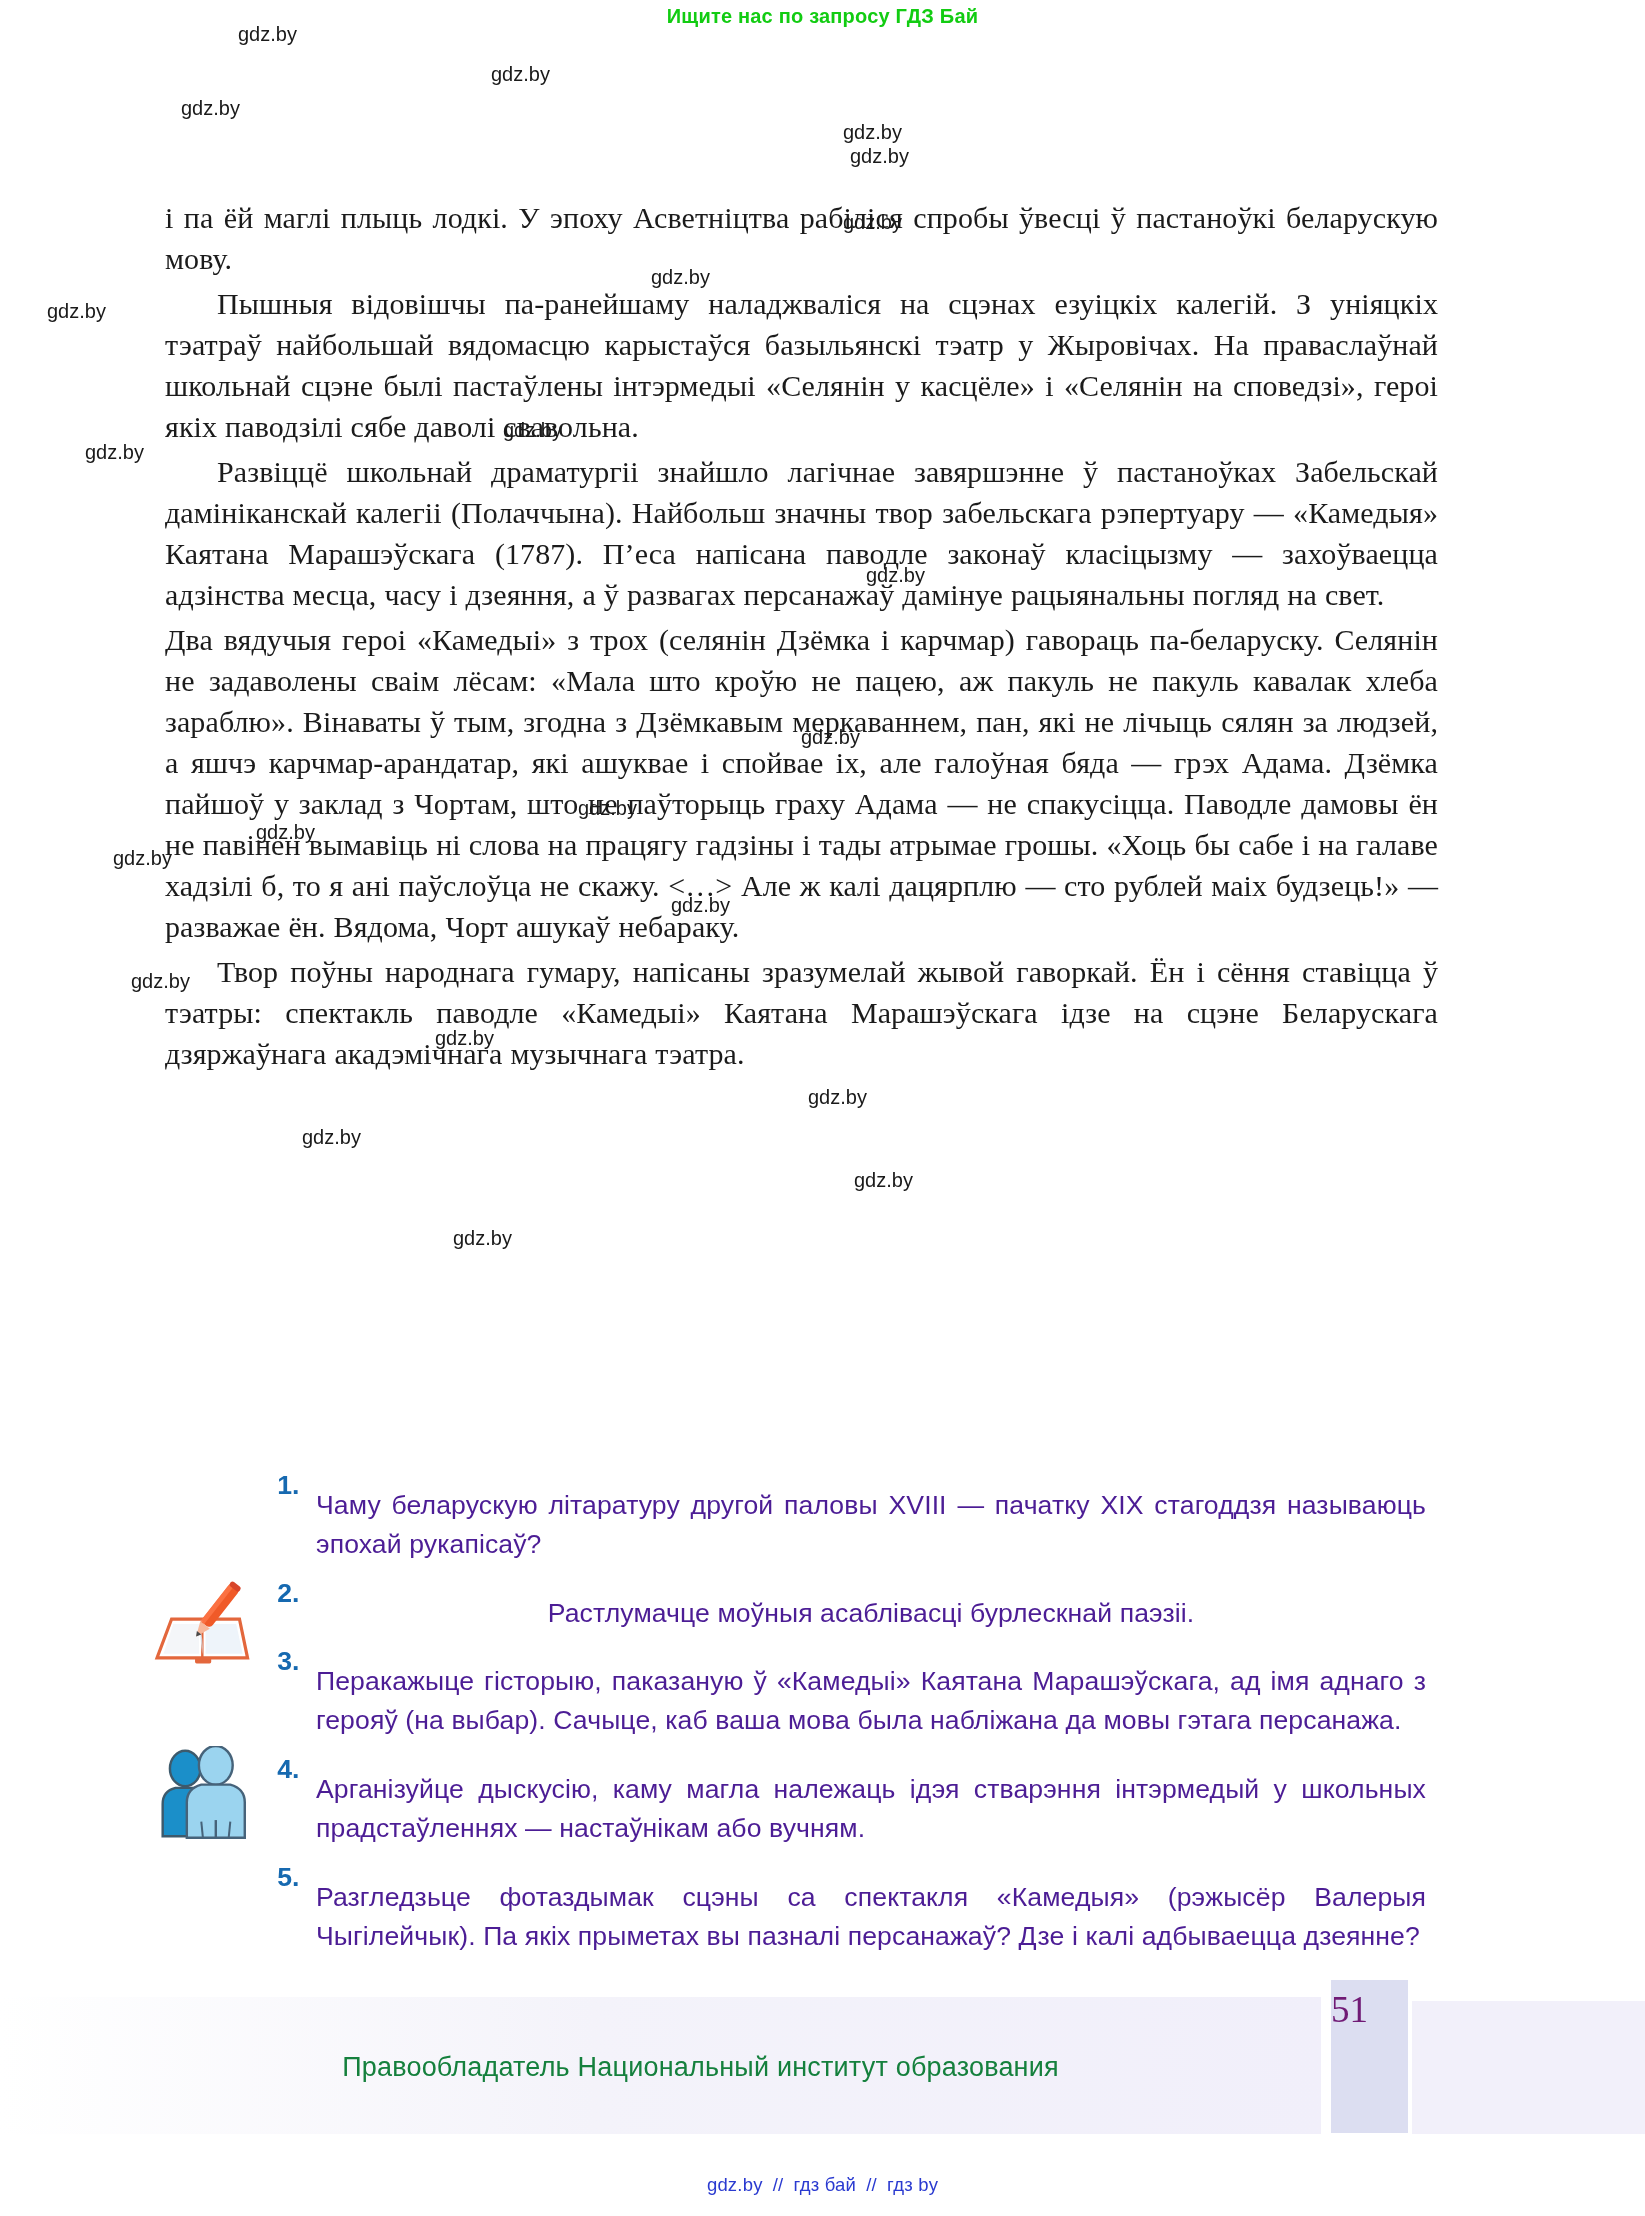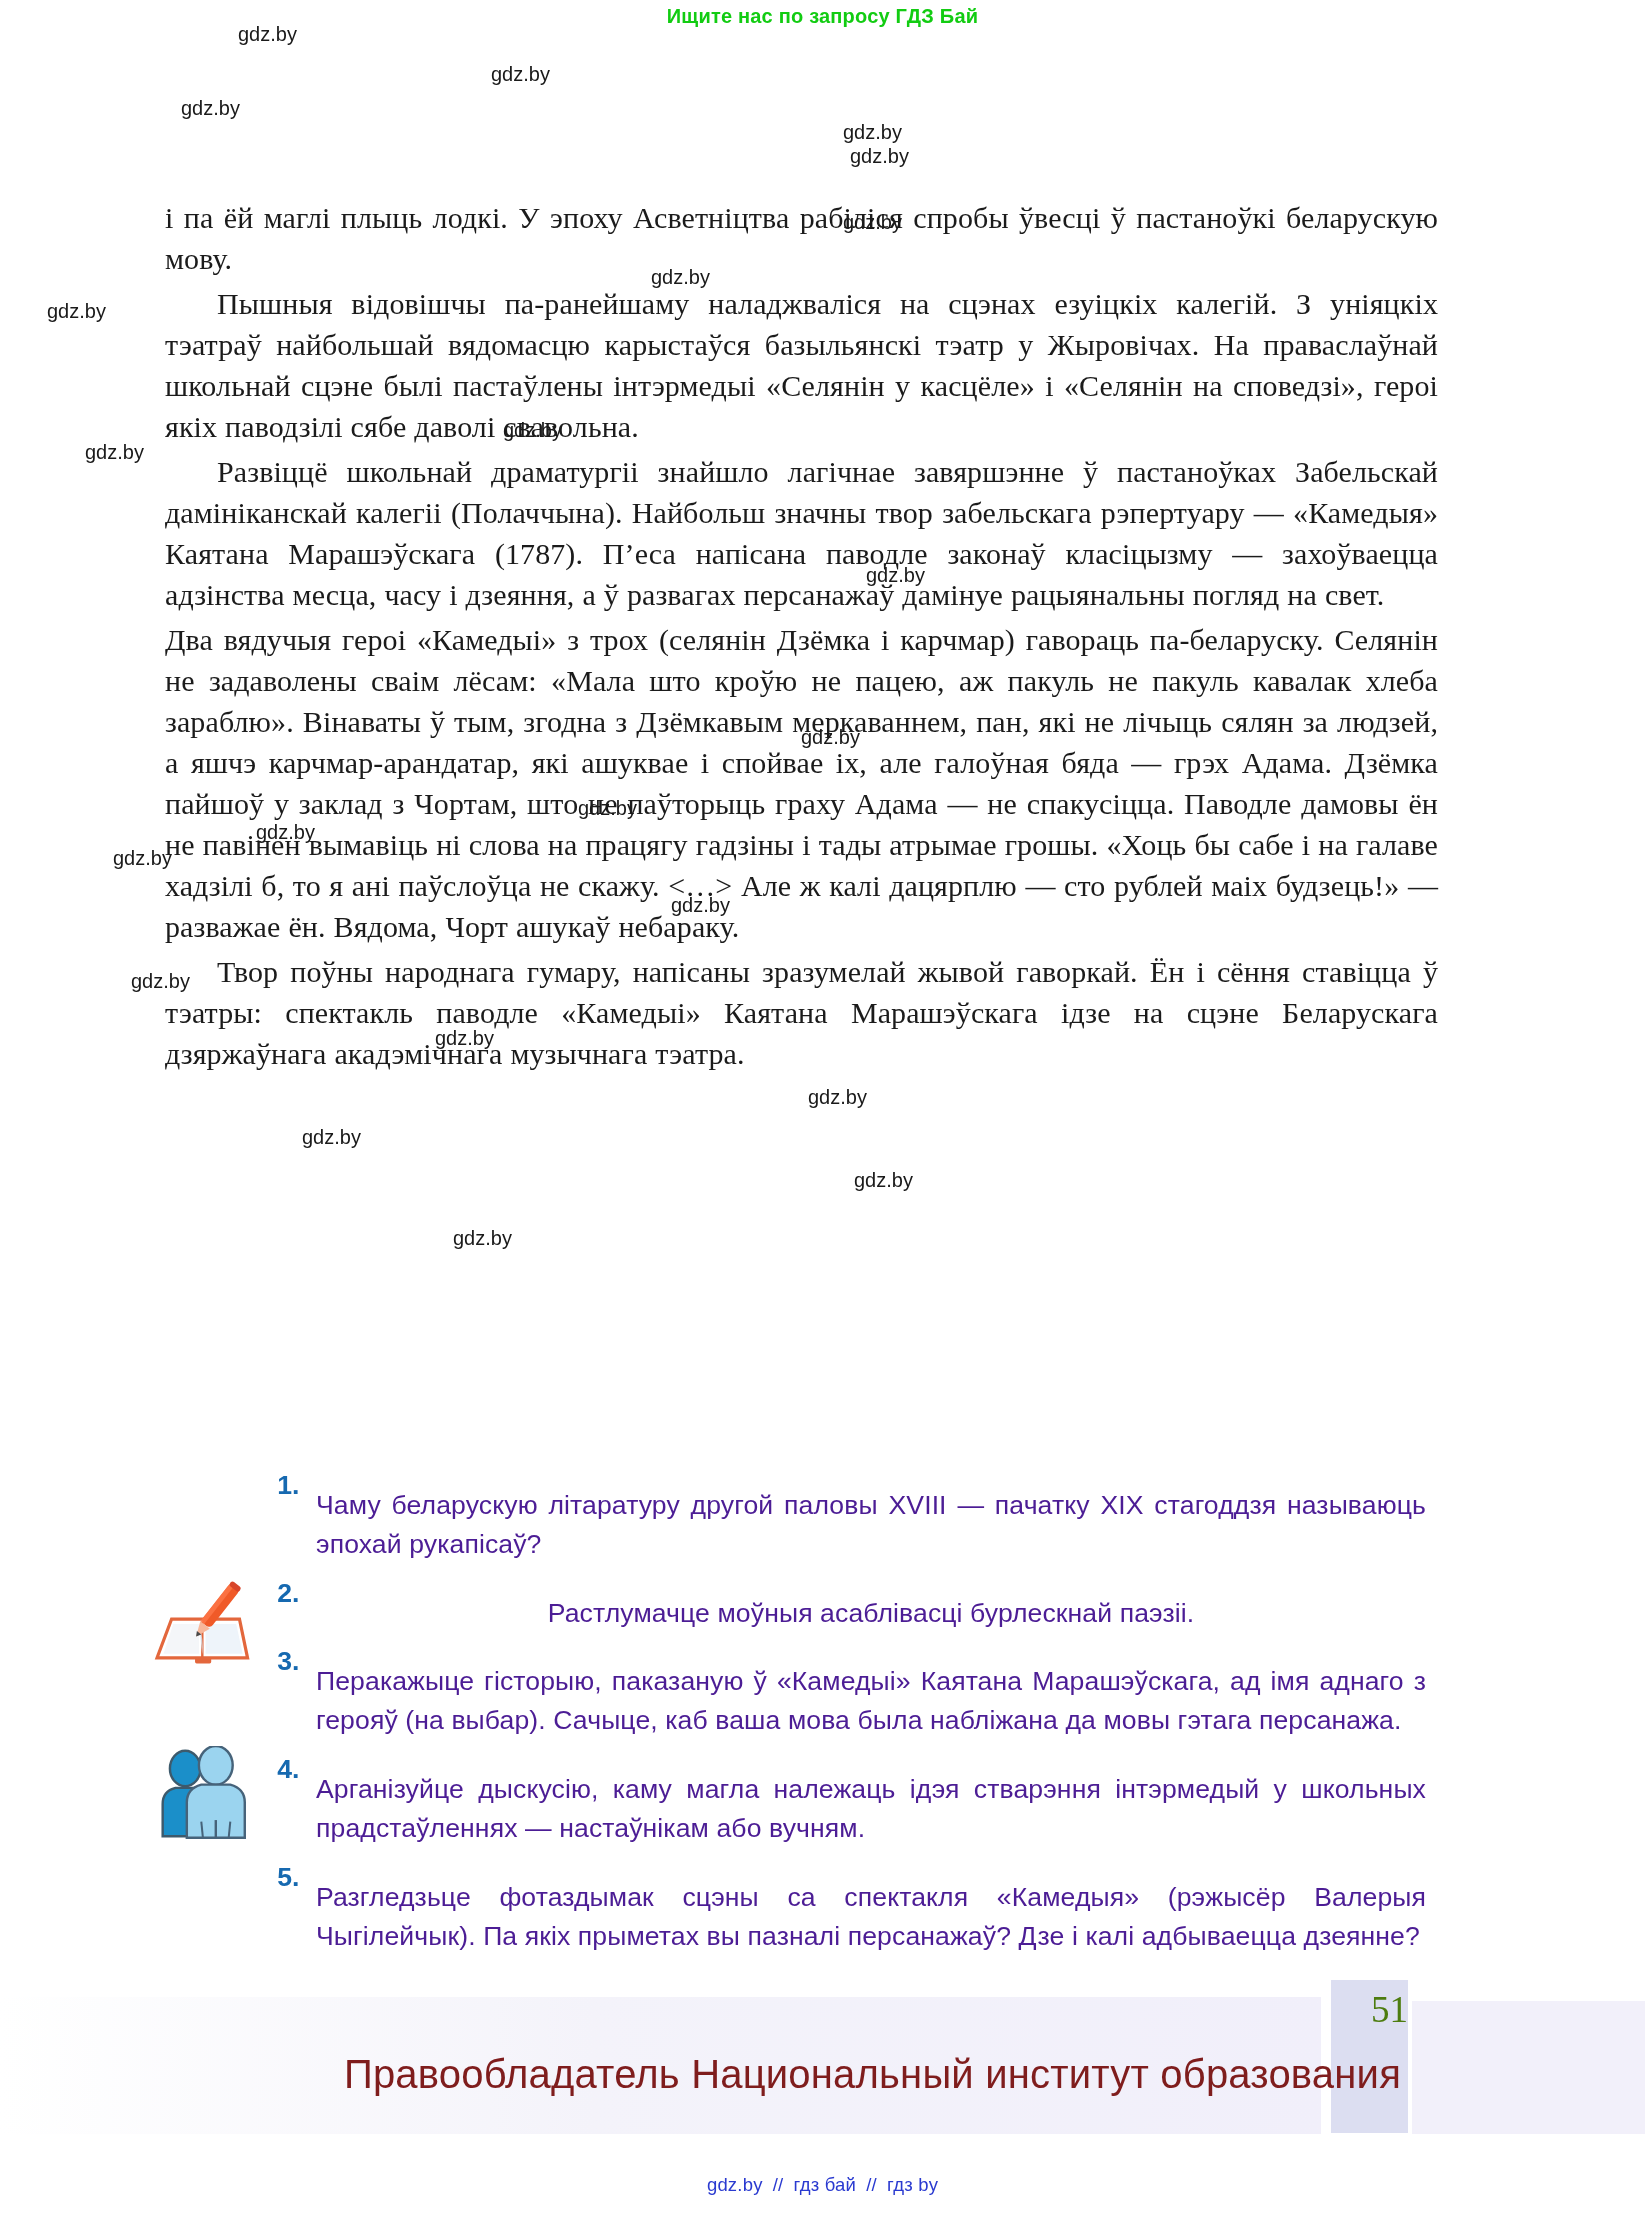--- a/index.html
+++ b/index.html
@@ -136,37 +136,37 @@
   }
   .icon-book-pen { left: 149px; top: 1577px; width: 105px; height: 97px; }
   .icon-people   { left: 153px; top: 1746px; width: 95px; height: 95px; }
 
   
   .page-number {
     position: absolute;
     left: 1331px;
     top: 1988px;
     width: 77px;
-    text-align: right;
+    text-align: left;
     font-family: "Liberation Serif", "DejaVu Serif", serif;
     font-size: 37px;
-    color: #4d7c0f;
+    color: #701a75;
     z-index: 4;
   }
 
   
   .copyright {
     position: absolute;
     left: 0;
     top: 2052px;
     width: 1401px;
-    text-align: right;
-    font-family: "Liberation Sans", "DejaVu Sans", sans-serif;
-    font-size: 40px;
-    color: #7f1d1d;
+    text-align: center;
+    font-family: "Liberation Sans", "DejaVu Sans", sans-serif;
+    font-size: 27px;
+    color: #15803d;
     letter-spacing: 0.2px;
     z-index: 4;
     white-space: nowrap;
   }
 
   
   .footer-links {
     position: absolute;
     left: 0;
     top: 2174px;

